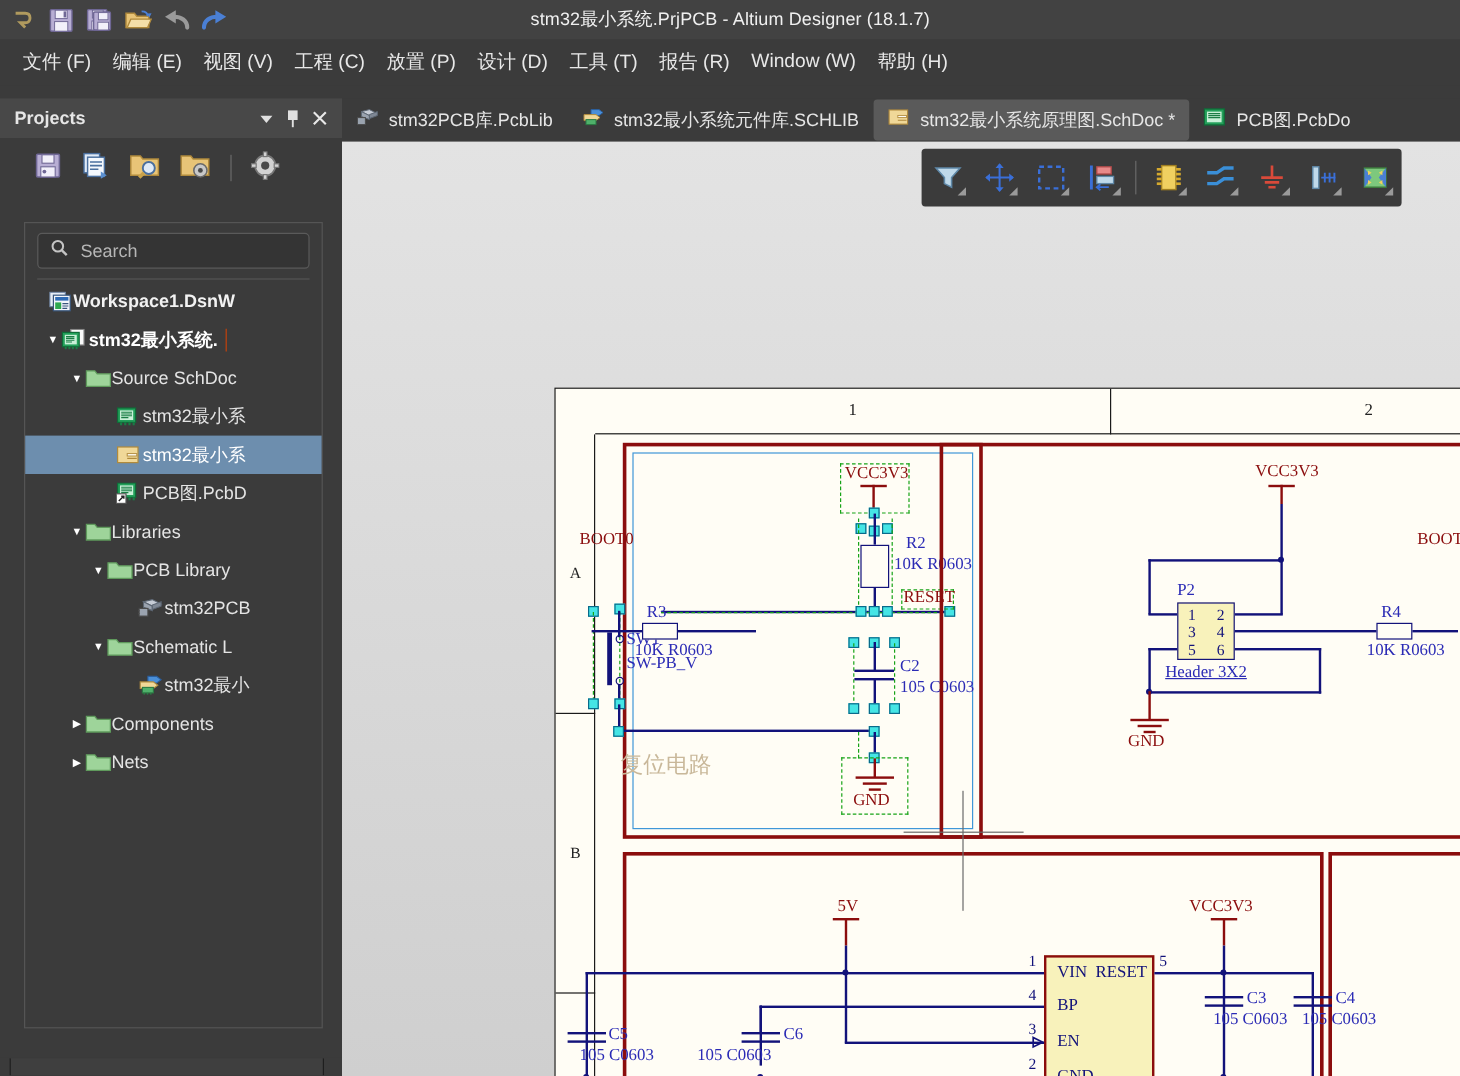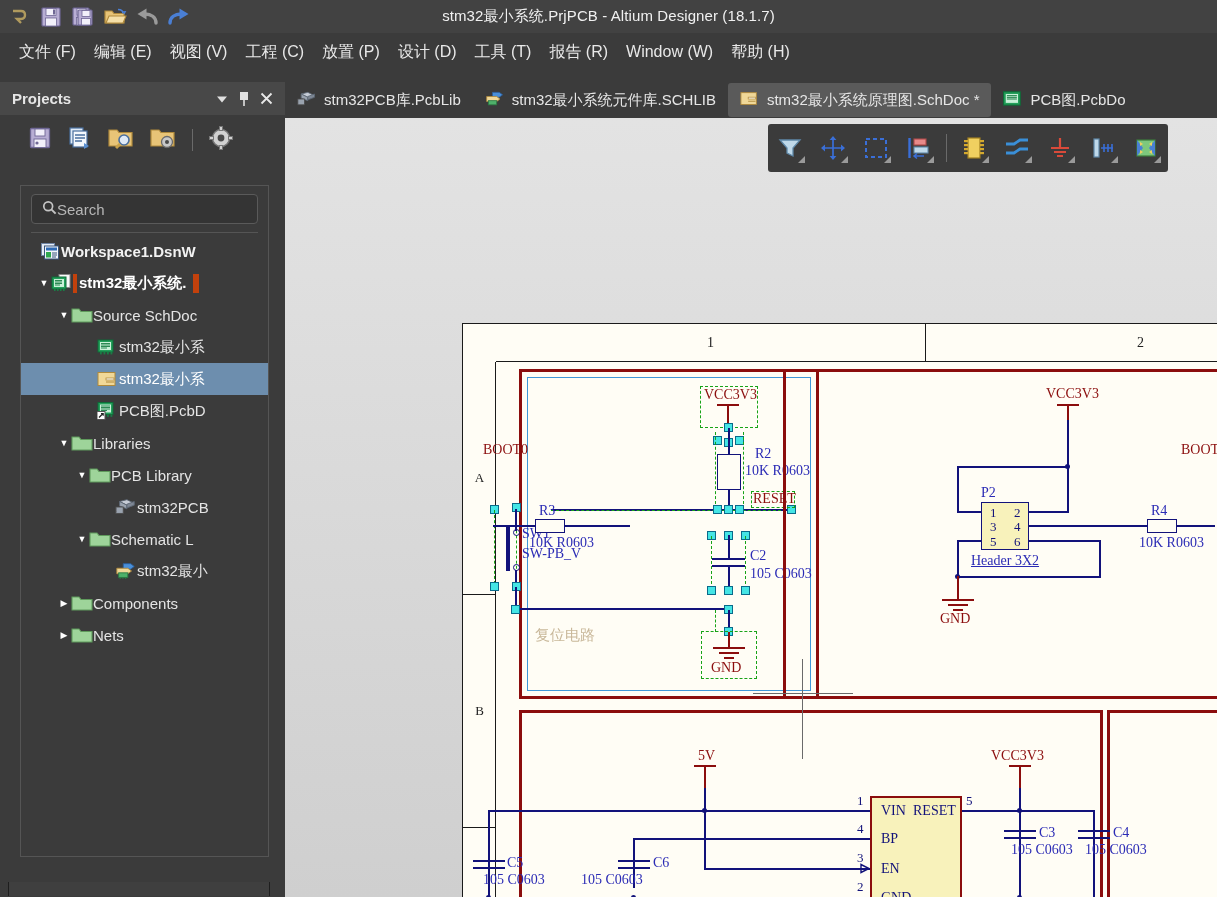--- a/index.html
+++ b/index.html
@@ -57,34 +57,34 @@
   }
   .sep-v { width: 1px; height: 22px; background: #6a6a6a; }
 
   .tree-box {
     position: absolute; left: 20px; top: 103px; right: 16px; bottom: 40px;
     border: 1px solid #555; background: #3b3b3b;
   }
   .search-row {
     margin: 8px 10px 0 10px; height: 30px; background: #343434;
     border: 1px solid #5a5a5a; border-radius: 4px;
-    display: flex; align-items: center; padding: 0 10px; 
+    display: flex; align-items: center; padding: 0 10px; gap: 10px;
   }
   .search-ph { color: #b6b6b6; font-size: 15px; }
   .tree-sep { height: 1px; background: #555; margin: 8px 10px 0 10px; }
 
   .tree { margin-top: 2px; }
   .trow {
     display: flex; align-items: center; height: 32px;
     color: #e4e4e4; font-size: 15px; white-space: nowrap; overflow: hidden;
     padding-right: 6px;
   }
   .trow .tw { flex: 1 1 auto; overflow: hidden; text-overflow: clip; }
   .trow.sel-outline .tw-box {
-    border: 6px solid #c2410c; padding: 2px 6px 3px 2px; margin-left:-2px;
+    border: 1px solid #c2410c; padding: 2px 6px 3px 2px; margin-left:-2px;
     font-weight: bold; color:#fff;
   }
   .trow.sel-fill { background: #6d8eae; }
   .trow.sel-fill .tw { color: #fff; }
   .arrow {
     width: 14px; flex: none; display: flex; align-items: center; justify-content: center;
     color: #ffffff; font-size: 9px;
   }
   .ico { width: 22px; flex: none; display: flex; align-items: center; justify-content: center; }
 
@@ -641,21 +641,21 @@
       <div class="dashline-v" style="left:252px;top:286px;height:22px;"></div>
       <div class="wire" style="left:265px;top:286px;width:2px;height:20px;"></div>
       <div class="handle" style="left:261px;top:303px;"></div>
       <div class="dashbox" style="left:238px;top:307px;width:56px;height:48px;"></div>
       <div class="wire-red" style="left:265px;top:308px;width:2px;height:16px;"></div>
       <div class="gnd-bar" style="left:250px;top:323px;width:32px;height:2px;"></div>
       <div class="gnd-bar" style="left:256px;top:328px;width:20px;height:2px;"></div>
       <div class="gnd-bar" style="left:261px;top:333px;width:10px;height:2px;"></div>
       <div class="lbl net" style="left:248px;top:337px;">GND</div>
 
-      <div class="lbl note" style="left:72px;top:304px;font-size:15px;">复位电路</div>
+      <div class="lbl note" style="left:54px;top:304px;font-size:19px;">复位电路</div>
 
       <div class="blk" style="left:320px;top:45px;width:500px;height:330px;"></div>
 
       <div class="lbl net" style="left:583px;top:63px;">VCC3V3</div>
       <div class="wire-red" style="left:594px;top:80px;width:22px;height:2px;"></div>
       <div class="wire-red" style="left:604px;top:80px;width:2px;height:16px;"></div>
       <div class="wire" style="left:604px;top:96px;width:2px;height:48px;"></div>
       <div class="junction" style="left:602px;top:140px;"></div>
       <div class="wire" style="left:494px;top:142px;width:112px;height:2px;"></div>
       <div class="wire" style="left:494px;top:142px;width:2px;height:46px;"></div>

